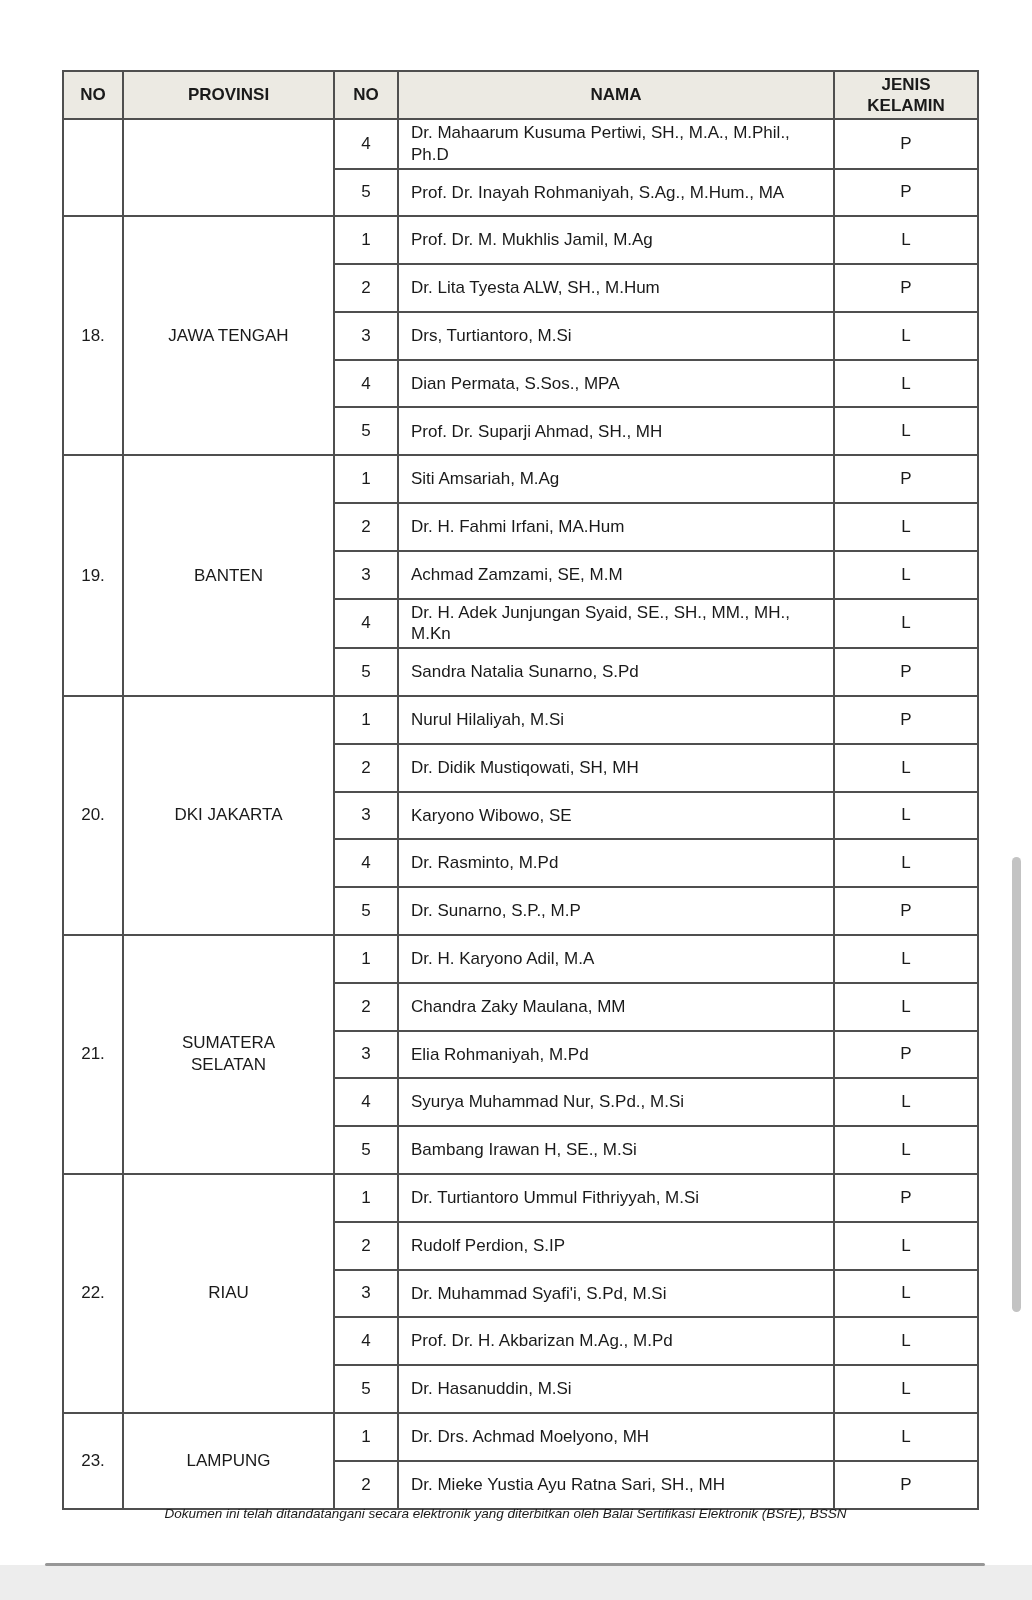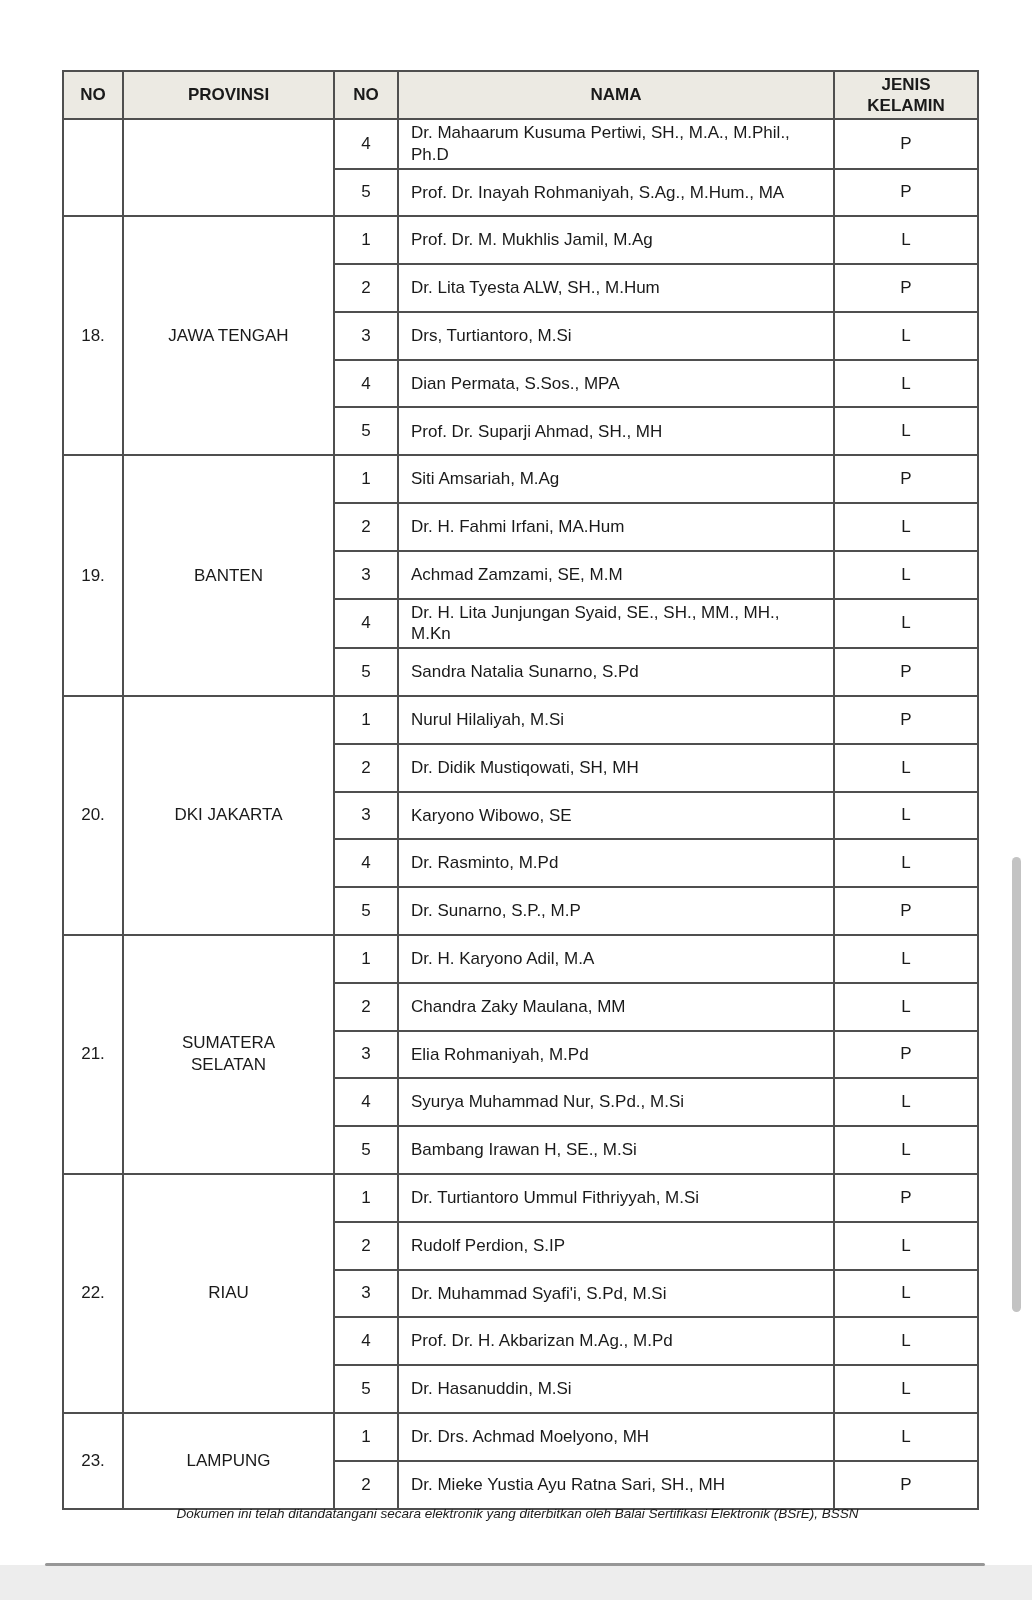--- a/index.html
+++ b/index.html
@@ -45,21 +45,21 @@
   }
   .col-no1 { width: 60px; }
   .col-prov { width: 211px; }
   .col-no2 { width: 64px; }
   .col-nama { width: 436px; }
   .col-jk { width: 144px; }
   .province-cell { line-height: 1.3; padding: 0 23px; }
 
   .footer-note {
     position: absolute;
-    left: 60px; top: 1506px;
+    left: 48px; top: 1506px;
     width: 915px;
     text-align: center;
     font-size: 13.5px;
     font-style: italic;
     color: #1a1a1a;
   }
 
   .v-scroll-thumb {
     position: absolute;
     left: 1012px; top: 857px;
@@ -158,21 +158,21 @@
             <td class="l">Dr. H. Fahmi Irfani, MA.Hum</td>
             <td class="c">L</td>
           </tr>
           <tr>
             <td class="c">3</td>
             <td class="l">Achmad Zamzami, SE, M.M</td>
             <td class="c">L</td>
           </tr>
           <tr>
             <td class="c">4</td>
-            <td class="l">Dr. H. Lita Junjungan Syaid, SE., SH., MM., MH., M.Kn</td>
+            <td class="l">Dr. H. Adek Junjungan Syaid, SE., SH., MM., MH., M.Kn</td>
             <td class="c">L</td>
           </tr>
           <tr>
             <td class="c">5</td>
             <td class="l">Sandra Natalia Sunarno, S.Pd</td>
             <td class="c">P</td>
           </tr>
           <tr>
             <td class="c" rowspan="5">20.</td>
             <td class="c province-cell" rowspan="5">DKI JAKARTA</td>

